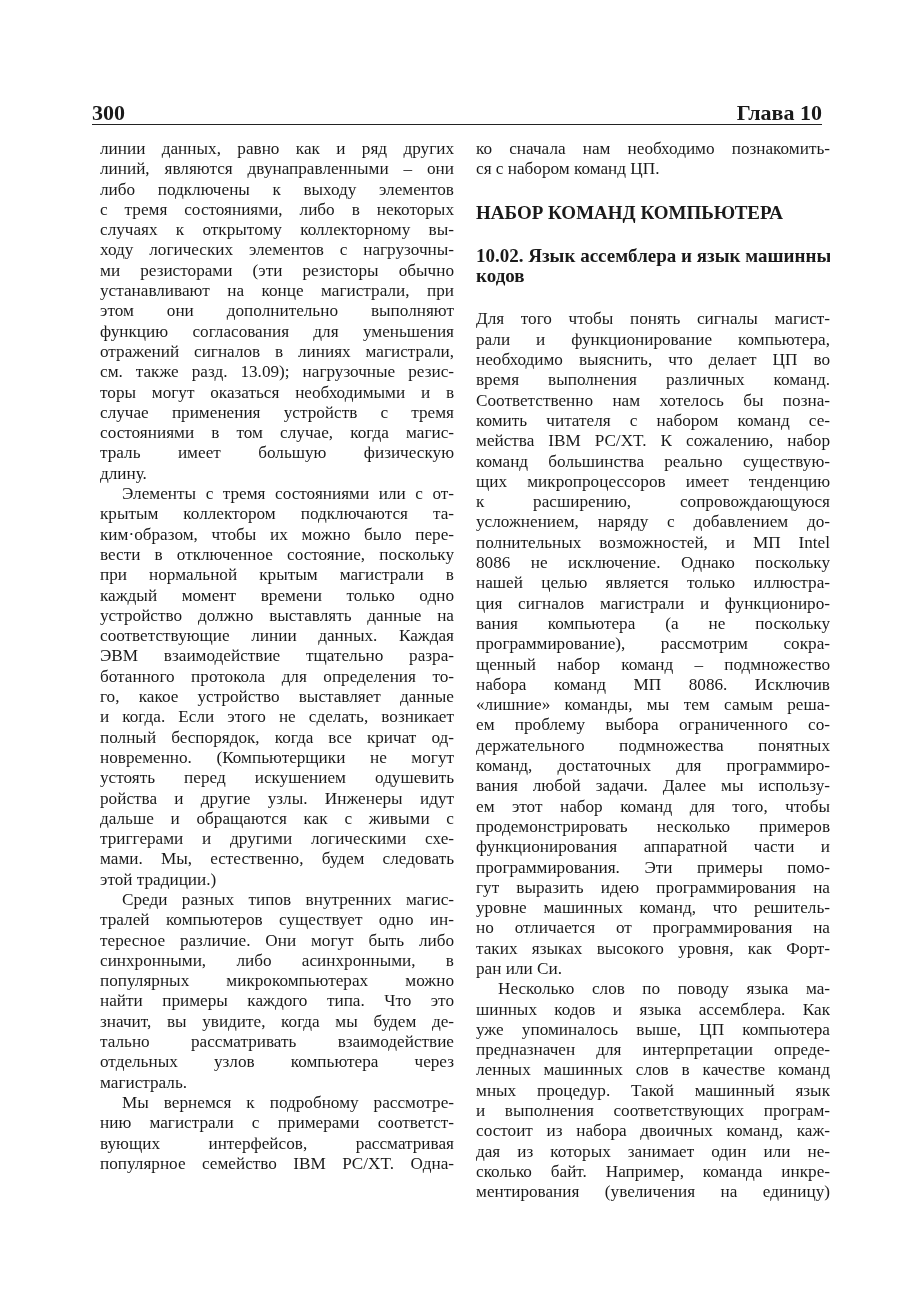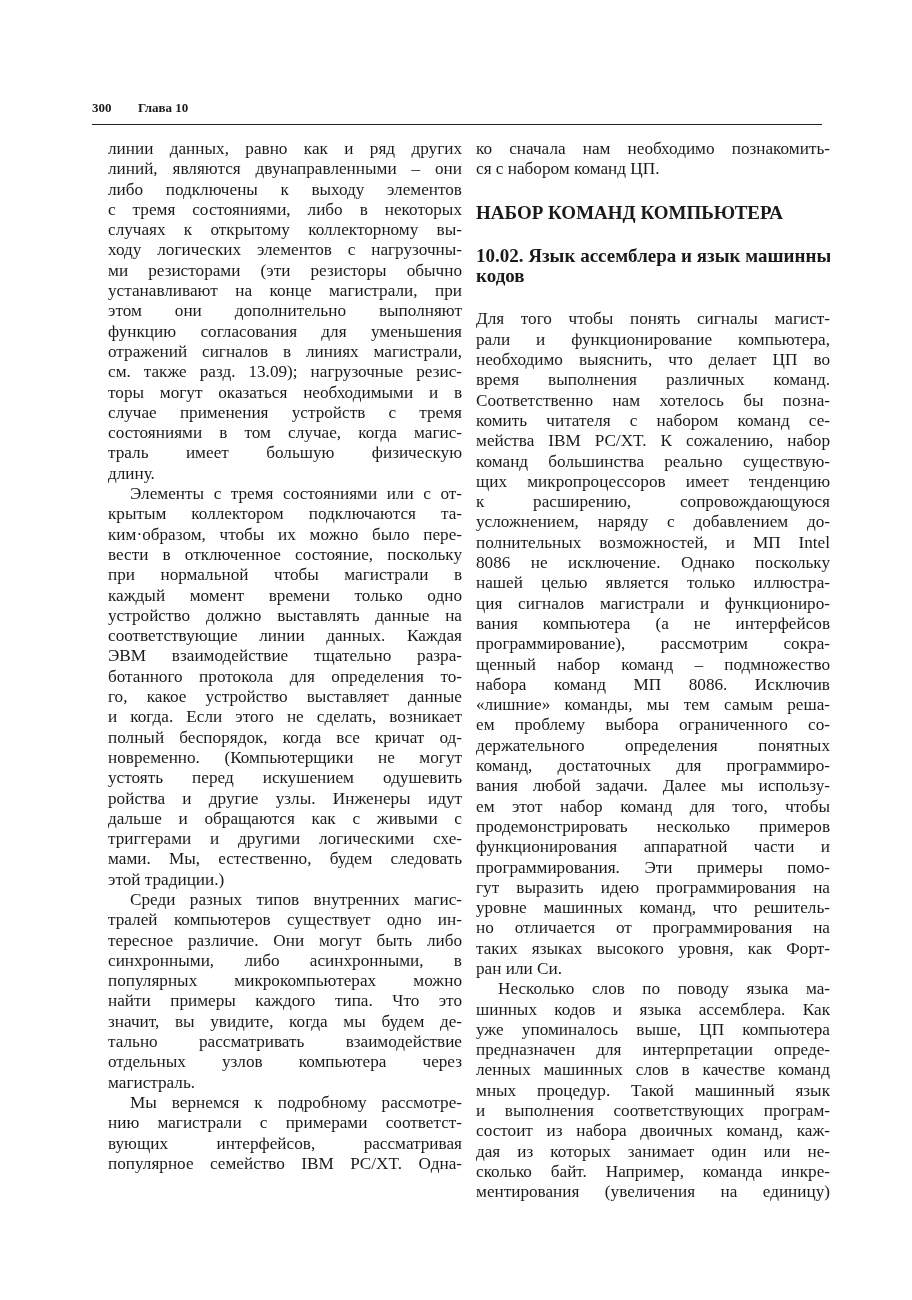--- a/index.html
+++ b/index.html
@@ -13,38 +13,39 @@
   }
   .page {
     position: absolute;
     left: 92px; top: 100px;
     width: 730px;
   }
   .running-head {
     display: flex;
     align-items: baseline;
     font-weight: bold;
-    font-size: 13px;
+    font-size: 22px;
     height: 22px;
     border-bottom: 1.5px solid #222;
     padding-bottom: 2px;
+    justify-content: space-between;
   }
   .running-head .pnum { width: 46px; }
   .columns {
     position: relative;
     margin-top: 14px;
   }
   .col {
     position: absolute;
     top: 0;
     width: 354px;
     font-size: 17.2px;
     line-height: 20.3px;
   }
-  .col-left { left: 16px; }
+  .col-left { left: 8px; }
   .col-right { left: 384px; }
   .line {
     display: block;
     text-align: justify;
     text-align-last: justify;
     white-space: nowrap;
     height: 20.3px;
     overflow: hidden;
   }
   .line.last { text-align-last: left; }
@@ -83,21 +84,21 @@
           <span class="line">случае применения устройств с тремя</span>
           <span class="line">состояниями в том случае, когда магис-</span>
           <span class="line">траль имеет большую физическую</span>
           <span class="line last">длину.</span>
         </div>
         <div>
           <span class="line indent">Элементы с тремя состояниями или с от-</span>
           <span class="line">крытым коллектором подключаются та-</span>
           <span class="line">ким·образом, чтобы их можно было пере-</span>
           <span class="line">вести в отключенное состояние, поскольку</span>
-          <span class="line">при нормальной чтобы магистрали в</span>
+          <span class="line">при нормальной крытым магистрали в</span>
           <span class="line">каждый момент времени только одно</span>
           <span class="line">устройство должно выставлять данные на</span>
           <span class="line">соответствующие линии данных. Каждая</span>
           <span class="line">ЭВМ взаимодействие тщательно разра-</span>
           <span class="line">ботанного протокола для определения то-</span>
           <span class="line">го, какое устройство выставляет данные</span>
           <span class="line">и когда. Если этого не сделать, возникает</span>
           <span class="line">полный беспорядок, когда все кричат од-</span>
           <span class="line">новременно. (Компьютерщики не могут</span>
           <span class="line">устоять перед искушением одушевить</span>
@@ -149,27 +150,27 @@
             <span class="line">комить читателя с набором команд се-</span>
             <span class="line">мейства IBM PC/XT. К сожалению, набор</span>
             <span class="line">команд большинства реально существую-</span>
             <span class="line">щих микропроцессоров имеет тенденцию</span>
             <span class="line">к расширению, сопровождающуюся</span>
             <span class="line">усложнением, наряду с добавлением до-</span>
             <span class="line">полнительных возможностей, и МП Intel</span>
             <span class="line">8086 не исключение. Однако поскольку</span>
             <span class="line">нашей целью является только иллюстра-</span>
             <span class="line">ция сигналов магистрали и функциониро-</span>
-            <span class="line">вания компьютера (а не интерфейсов</span>
+            <span class="line">вания компьютера (а не поскольку</span>
             <span class="line">программирование), рассмотрим сокра-</span>
             <span class="line">щенный набор команд – подмножество</span>
             <span class="line">набора команд МП 8086. Исключив</span>
             <span class="line">«лишние» команды, мы тем самым реша-</span>
             <span class="line">ем проблему выбора ограниченного со-</span>
-            <span class="line">держательного определения понятных</span>
+            <span class="line">держательного подмножества понятных</span>
             <span class="line">команд, достаточных для программиро-</span>
             <span class="line">вания любой задачи. Далее мы использу-</span>
             <span class="line">ем этот набор команд для того, чтобы</span>
             <span class="line">продемонстрировать несколько примеров</span>
             <span class="line">функционирования аппаратной части и</span>
             <span class="line">программирования. Эти примеры помо-</span>
             <span class="line">гут выразить идею программирования на</span>
             <span class="line">уровне машинных команд, что решитель-</span>
             <span class="line">но отличается от программирования на</span>
             <span class="line">таких языках высокого уровня, как Форт-</span>

